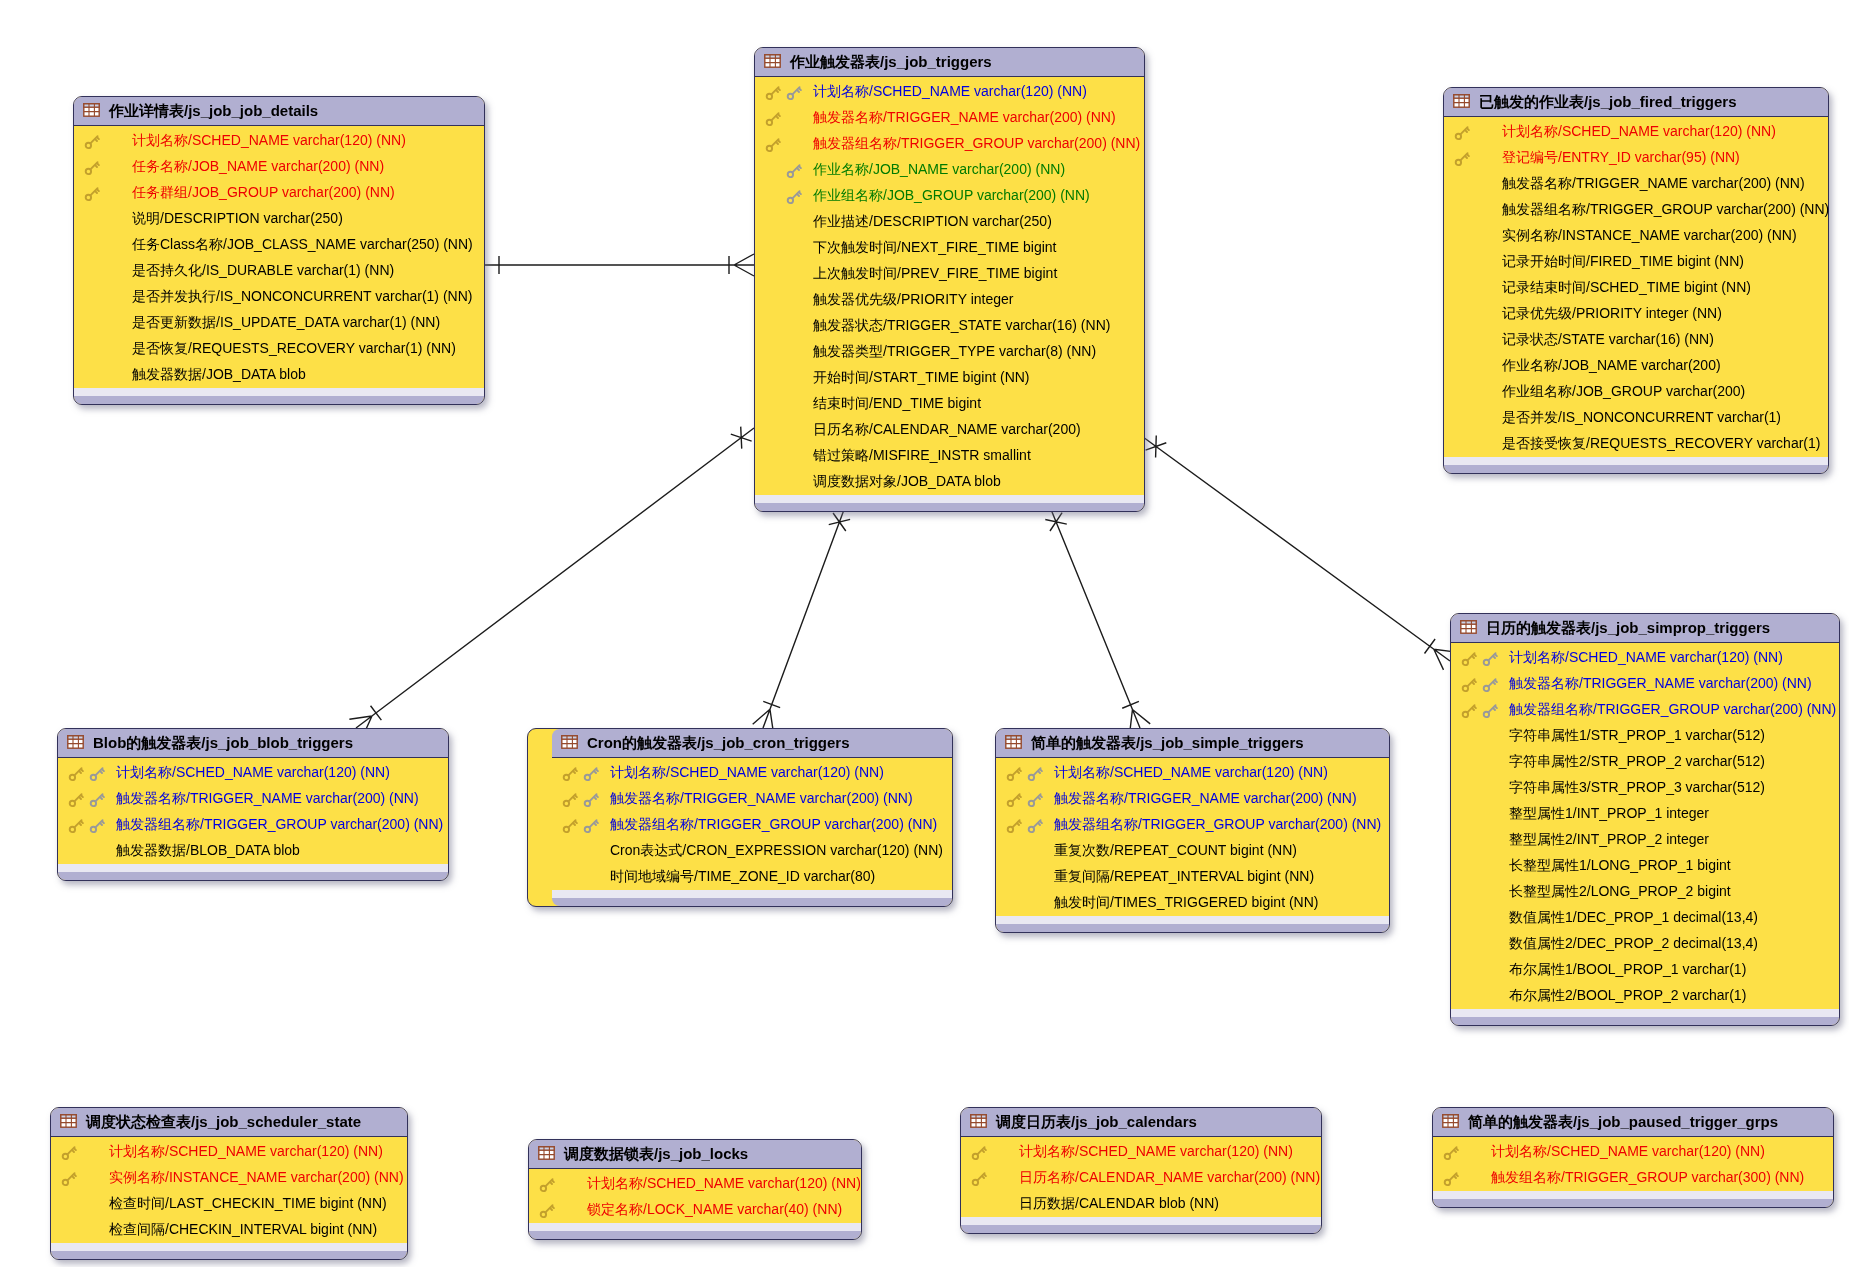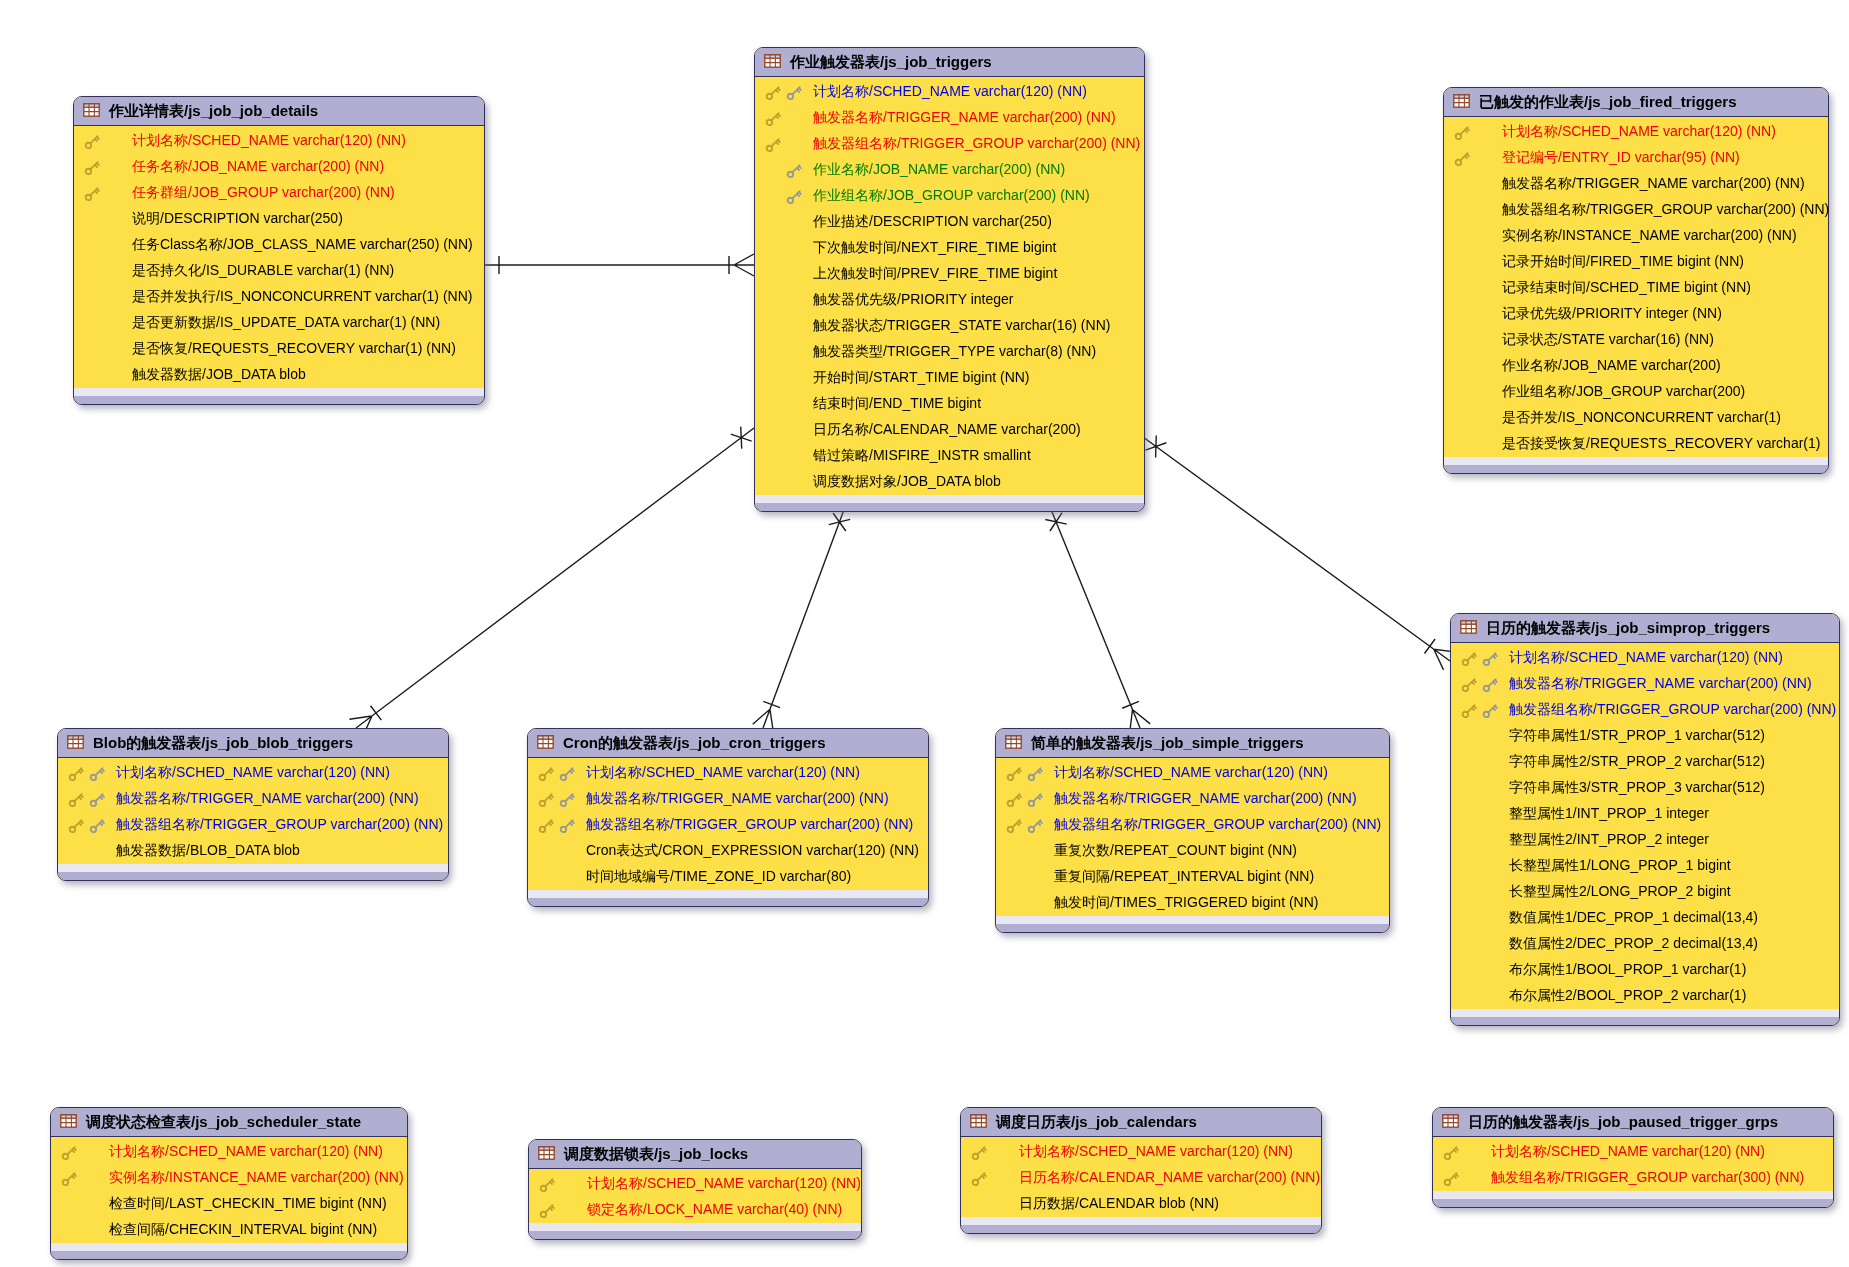--- a/index.html
+++ b/index.html
@@ -405,21 +405,21 @@
           <span class="key-slot"></span>
           <span class="key-slot"></span>
           <span class="field-text c-black">触发器数据/BLOB_DATA blob</span>
         </div>
       </div>
       <div class="er-footer">
         <div class="strip"></div>
         <div class="cap"></div>
       </div>
     </div>
-    <div class="er-table" style="left: 527px; top: 728px; width: 400px;">
+    <div class="er-table" style="left: 527px; top: 728px; width: 400px; padding-left: 24px;">
       <div class="er-header">
         <span><svg class="icon" width="17" height="14" viewBox="0 0 17 14">
             <rect x="0.8" y="0.8" width="15.4" height="12.4" fill="#ffffff" stroke="#95492c" stroke-width="1.4"></rect>
             <rect x="0.8" y="0.8" width="15.4" height="3.4" fill="#c9d2e6" stroke="#95492c" stroke-width="1.4"></rect>
             <path d="M6 1 V13 M11.4 1 V13 M1 8.6 H16" stroke="#95492c" stroke-width="1.1"></path>
           </svg></span>
         <span>Cron的触发器表/js_job_cron_triggers</span>
       </div>
       <div class="er-rows">
         <div class="er-row">
@@ -798,21 +798,21 @@
         <div class="cap"></div>
       </div>
     </div>
     <div class="er-table" style="left: 1432px; top: 1107px; width: 400px;">
       <div class="er-header">
         <span><svg class="icon" width="17" height="14" viewBox="0 0 17 14">
             <rect x="0.8" y="0.8" width="15.4" height="12.4" fill="#ffffff" stroke="#95492c" stroke-width="1.4"></rect>
             <rect x="0.8" y="0.8" width="15.4" height="3.4" fill="#c9d2e6" stroke="#95492c" stroke-width="1.4"></rect>
             <path d="M6 1 V13 M11.4 1 V13 M1 8.6 H16" stroke="#95492c" stroke-width="1.1"></path>
           </svg></span>
-        <span>日历的触发器表/js_job_paused_trigger_grps</span>
+        <span>简单的触发器表/js_job_paused_trigger_grps</span>
       </div>
       <div class="er-rows">
         <div class="er-row">
           <span class="key-slot">
             <svg class="icon" width="17" height="17" viewBox="0 0 17 17">
               <circle cx="4.4" cy="12.4" r="2.7" fill="none" stroke="#c3a02c" stroke-width="1.9"></circle>
               <path d="M6.4 10.4 L13.6 3.2 M10.9 5.9 L13 8 M12.8 4 L14.9 6.1" fill="none" stroke="#c3a02c" stroke-width="1.9" stroke-linecap="round"></path>
             </svg>
           </span>
           <span class="key-slot"></span>

